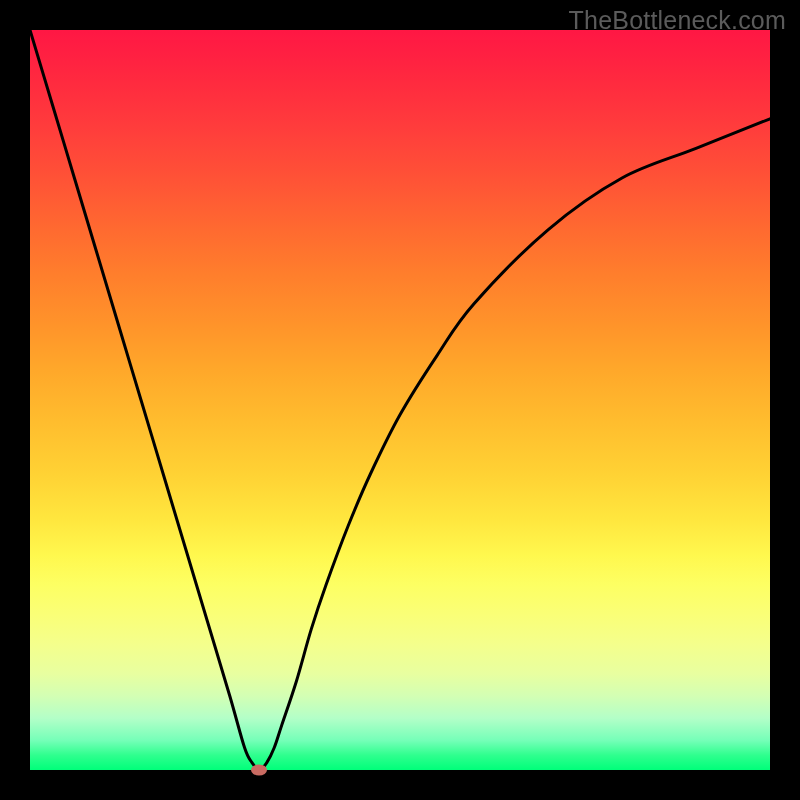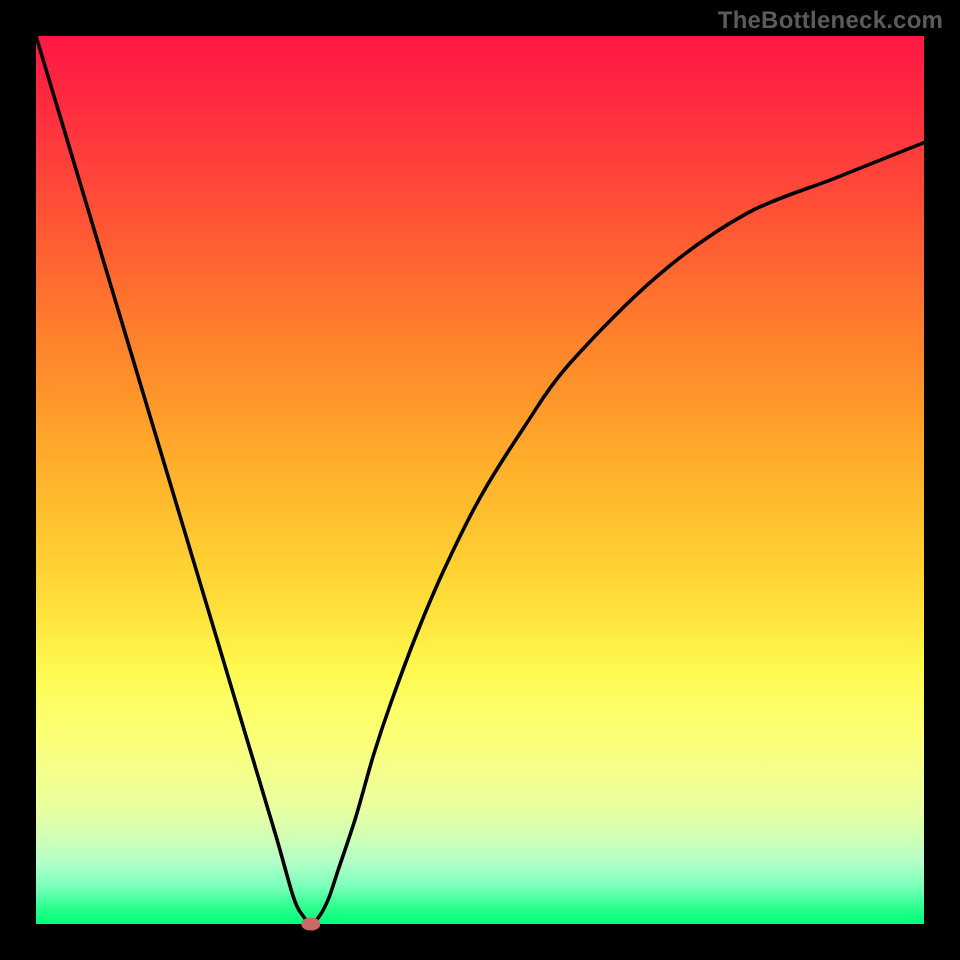--- a/index.html
+++ b/index.html
@@ -65,23 +65,23 @@
     width: 16px;
     height: 11px;
     border-radius: 50%;
     transform: translate(-50%, -50%);
   }
   .watermark {
     position: absolute;
     top: 6px;
     right: 14px;
     color: #5b5b5b;
-    font-size: 20px;
+    font-size: 25px;
     letter-spacing: 0.2px;
-    font-weight: 700;
+    font-weight: 400;
   }
 </style>
 </head>
 <body>
 
 <div class="frame">
 
   <div class="plot-area">
     <div class="gradient-bg"></div>
 

